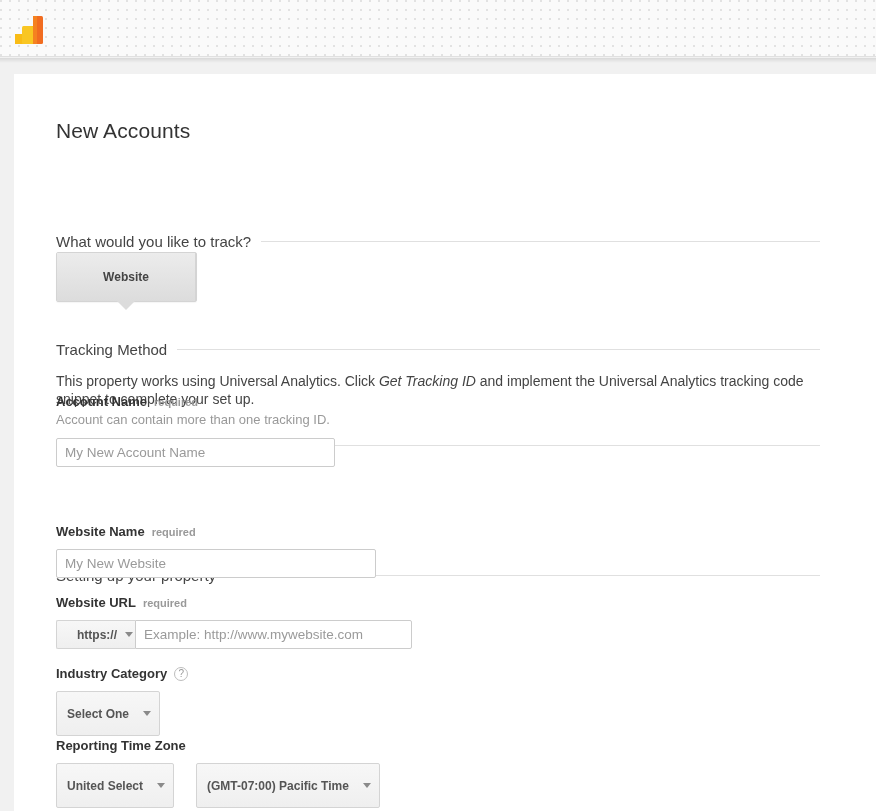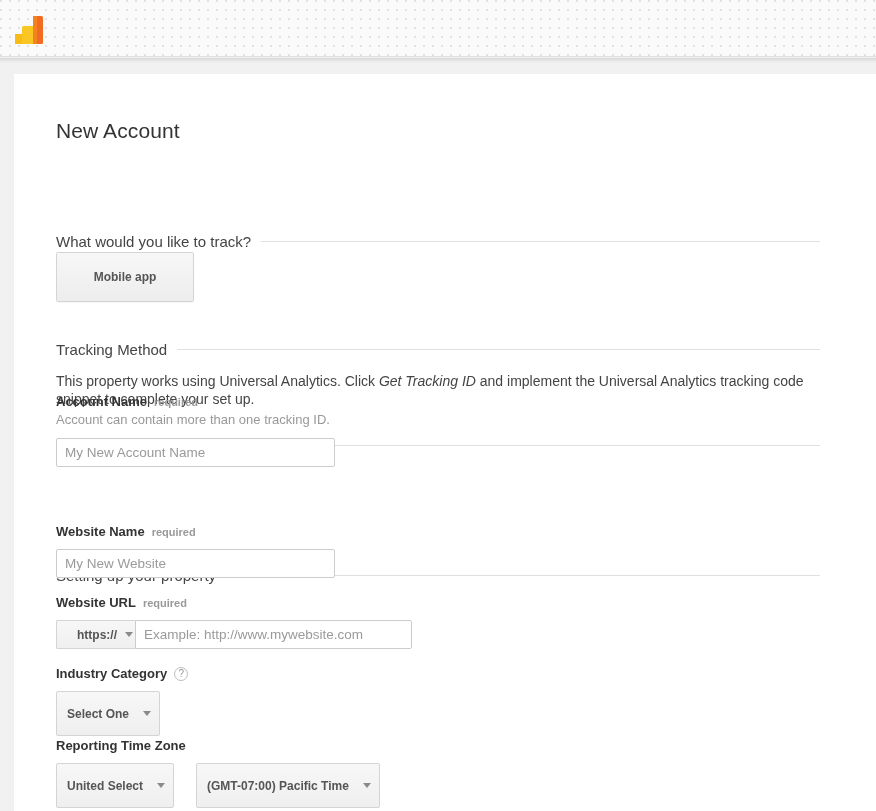--- a/index.html
+++ b/index.html
@@ -240,30 +240,31 @@
       <path d="M20 3 h4 v28 h-4 z" fill="#f58220"></path>
     </svg>
   </div>
 </div>
 <div class="topbar-shadow"></div>
 
 <div class="page-gutter"></div>
 
 <div class="card">
 
-  <h1 class="page-title">New Account</h1>
+  <h1 class="page-title">New Accounts</h1>
 
   <div class="section-head" style="top:159px;">
     <span class="lbl">What would you like to track?</span>
     <span class="rule"></span>
   </div>
 
   <div class="tabs">
-    <div class="tab unsel">
-      <span>Mobile app</span>
+    <div class="tab sel">
+      <span>Website</span>
+      <span class="caret"></span>
     </div>
   </div>
 
   <div class="section-head" style="top:267px;">
     <span class="lbl">Tracking Method</span>
     <span class="rule"></span>
   </div>
 
   <div class="para">
     <span>This property works using Universal Analytics. Click </span><i>Get Tracking ID</i><span> and implement the Universal Analytics tracking code snippet to complete your set up.</span>
@@ -286,21 +287,21 @@
   <div class="section-head" style="top:493px;">
     <span class="lbl">Setting up your property</span>
     <span class="rule"></span>
   </div>
 
   <div class="field" style="top:450px;">
     <div class="field-label">
       <span>Website Name</span>
       <span class="req">required</span>
     </div>
-    <input class="txt" type="text" style="width: 279px; margin-top: 10px;" placeholder="My New Website">
+    <input class="txt" type="text" style="width: 320px; margin-top: 10px;" placeholder="My New Website">
   </div>
 
   <div class="field" style="top:521px;">
     <div class="field-label">
       <span>Website URL</span>
       <span class="req">required</span>
     </div>
     <div class="url-row" style="margin-top:10px;">
       <div class="sel-btn">
         <span>https://</span>

